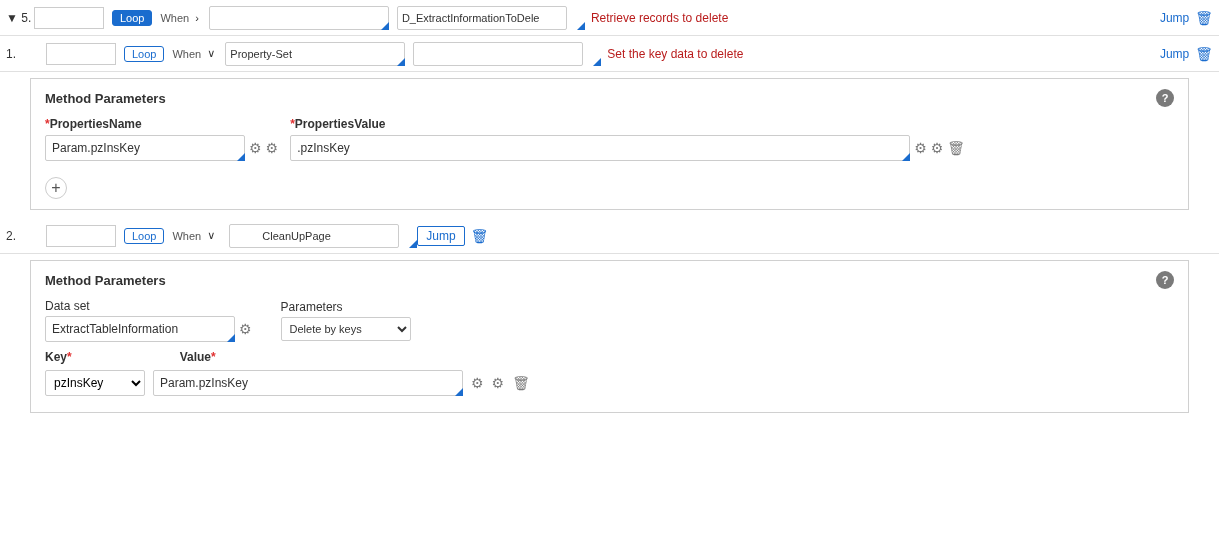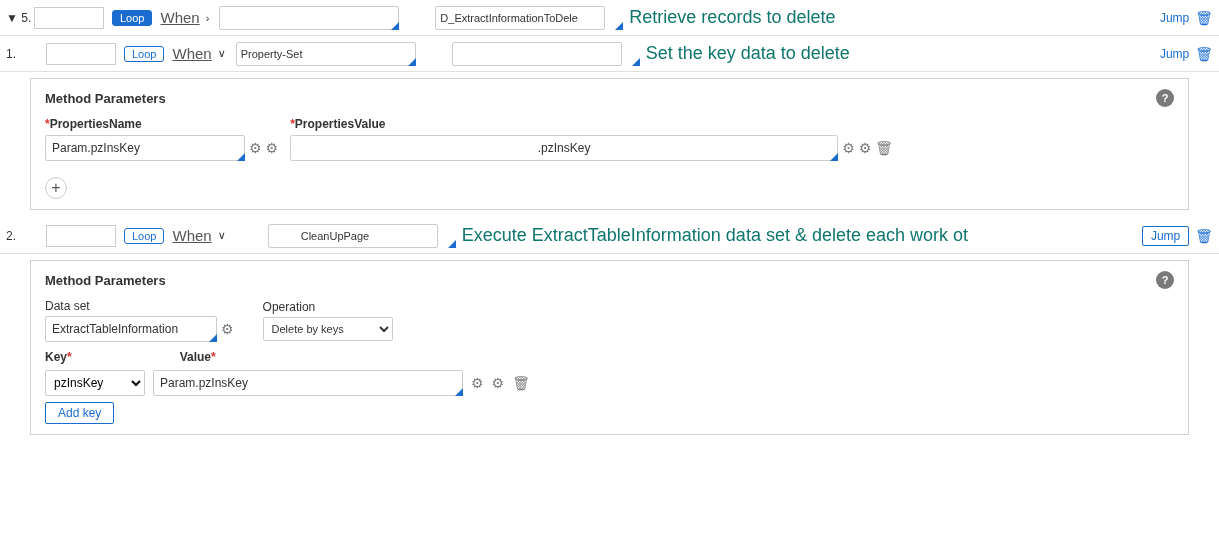--- a/index.html
+++ b/index.html
@@ -53,24 +53,23 @@
       display: inline-block;
       border: 1px solid #1a6cce;
       color: #fff;
       background: #1a6cce;
       padding: 1px 7px;
       border-radius: 3px;
       font-size: 11px;
       margin-right: 4px;
     }
     .when-label {
-      font-size: 15px;
+      font-size: 11px;
       color: #555;
       margin-right: 2px;
-      text-decoration: underline;
     }
     .chevron-icon {
       font-size: 11px;
       color: #333;
       margin-right: 6px;
       cursor: pointer;
     }
     .select-input {
       height: 24px;
       border: 1px solid #ccc;
@@ -98,22 +97,22 @@
       right: 0;
       bottom: 0;
       width: 0;
       height: 0;
       border-style: solid;
       border-width: 0 0 8px 8px;
       border-color: transparent transparent #1a6cce transparent;
     }
     .step-desc {
       flex: 1;
-      font-size: 18px;
-      color: #0f766e;
+      font-size: 12px;
+      color: #b91c1c;
       padding: 0 6px;
     }
     .jump-btn {
       color: #1a6cce;
       font-size: 12px;
       cursor: pointer;
       margin-right: 6px;
       text-decoration: none;
     }
     .jump-btn-outlined {
@@ -282,21 +281,20 @@
     }
     .row5-left {
       display: flex;
       align-items: center;
       gap: 4px;
     }
     .d-extract-field {
       width: 188px;
       position: relative;
       display: inline-block;
-      margin-left: 28px;
     }
     .row-spacer {
       width: 8px;
     }
     .step1-row {
       background: #fff;
     }
     .step2-row {
       background: #fff;
     }
@@ -372,21 +370,21 @@
         <span class="gear-icon">⚙</span>
       </div>
     </div>
 
     <div class="param-group">
       <div class="param-label">
         <span class="required-star">*</span><span>PropertiesValue</span>
       </div>
       <div class="param-field-row">
         <div class="row-field">
-          <input type="text" class="param-input" style="width: 548px; text-align: center;" value=".pzInsKey">
+          <input type="text" class="param-input" style="width: 620px;" value=".pzInsKey">
           <span class="corner-blue"></span>
         </div>
         <span class="gear-icon">⚙</span>
         <span class="gear-icon">⚙</span>
         <span class="trash-icon">🗑</span>
       </div>
     </div>
   </div>
 
   <div style="margin-top:8px;">
@@ -402,46 +400,45 @@
     </div>
     <span class="badge-loop">Loop</span>
     <span class="when-label">When</span>
     <span class="chevron-icon">∨</span>
   </div>
   <span class="row-spacer"></span>
   <div class="row-field d-extract-field">
     <input type="text" class="text-input" style="width: 170px; padding-left: 32px;" value="CleanUpPage">
     <span class="corner-blue"></span>
   </div>
-  <span class="step-desc">Execute ExtractTableInformation data set &amp; delete each work ot</span>
   <button class="jump-btn-outlined">Jump</button>
   <span class="delete-icon">🗑</span>
 </div>
 
 <div class="method-params-section">
   <div class="method-params-header">
     <span class="method-params-title">Method Parameters</span>
     <span class="help-icon">?</span>
   </div>
 
   <div class="dataset-row">
 
     <div class="dataset-group">
       <span class="dataset-label">Data set</span>
       <div class="dataset-field-row">
         <div class="row-field">
-          <input type="text" class="param-input" style="width: 172px;" value="ExtractTableInformation">
+          <input type="text" class="param-input" style="width: 190px;" value="ExtractTableInformation">
           <span class="corner-blue"></span>
         </div>
         <span class="gear-icon">⚙</span>
       </div>
     </div>
 
     <div class="dataset-group">
-      <span class="dataset-label">Operation</span>
+      <span class="dataset-label">Parameters</span>
       <div class="dataset-field-row">
         <select class="select-input" style="width:130px;">
           <option value="Delete by keys">Delete by keys</option>
           <option>Insert</option>
           <option>Update</option>
           <option>Delete</option>
         </select>
       </div>
     </div>
   </div>
@@ -461,16 +458,13 @@
     </select>
     <div class="row-field">
       <input type="text" class="value-input" style="width: 310px;" value="Param.pzInsKey">
       <span class="corner-blue"></span>
     </div>
     <span class="gear-icon">⚙</span>
     <span class="gear-icon">⚙</span>
     <span class="trash-icon">🗑</span>
   </div>
 
-  <div style="margin-top:6px;">
-    <button class="add-key-btn">Add key</button>
-  </div>
 </div>
 
 </body></html>

